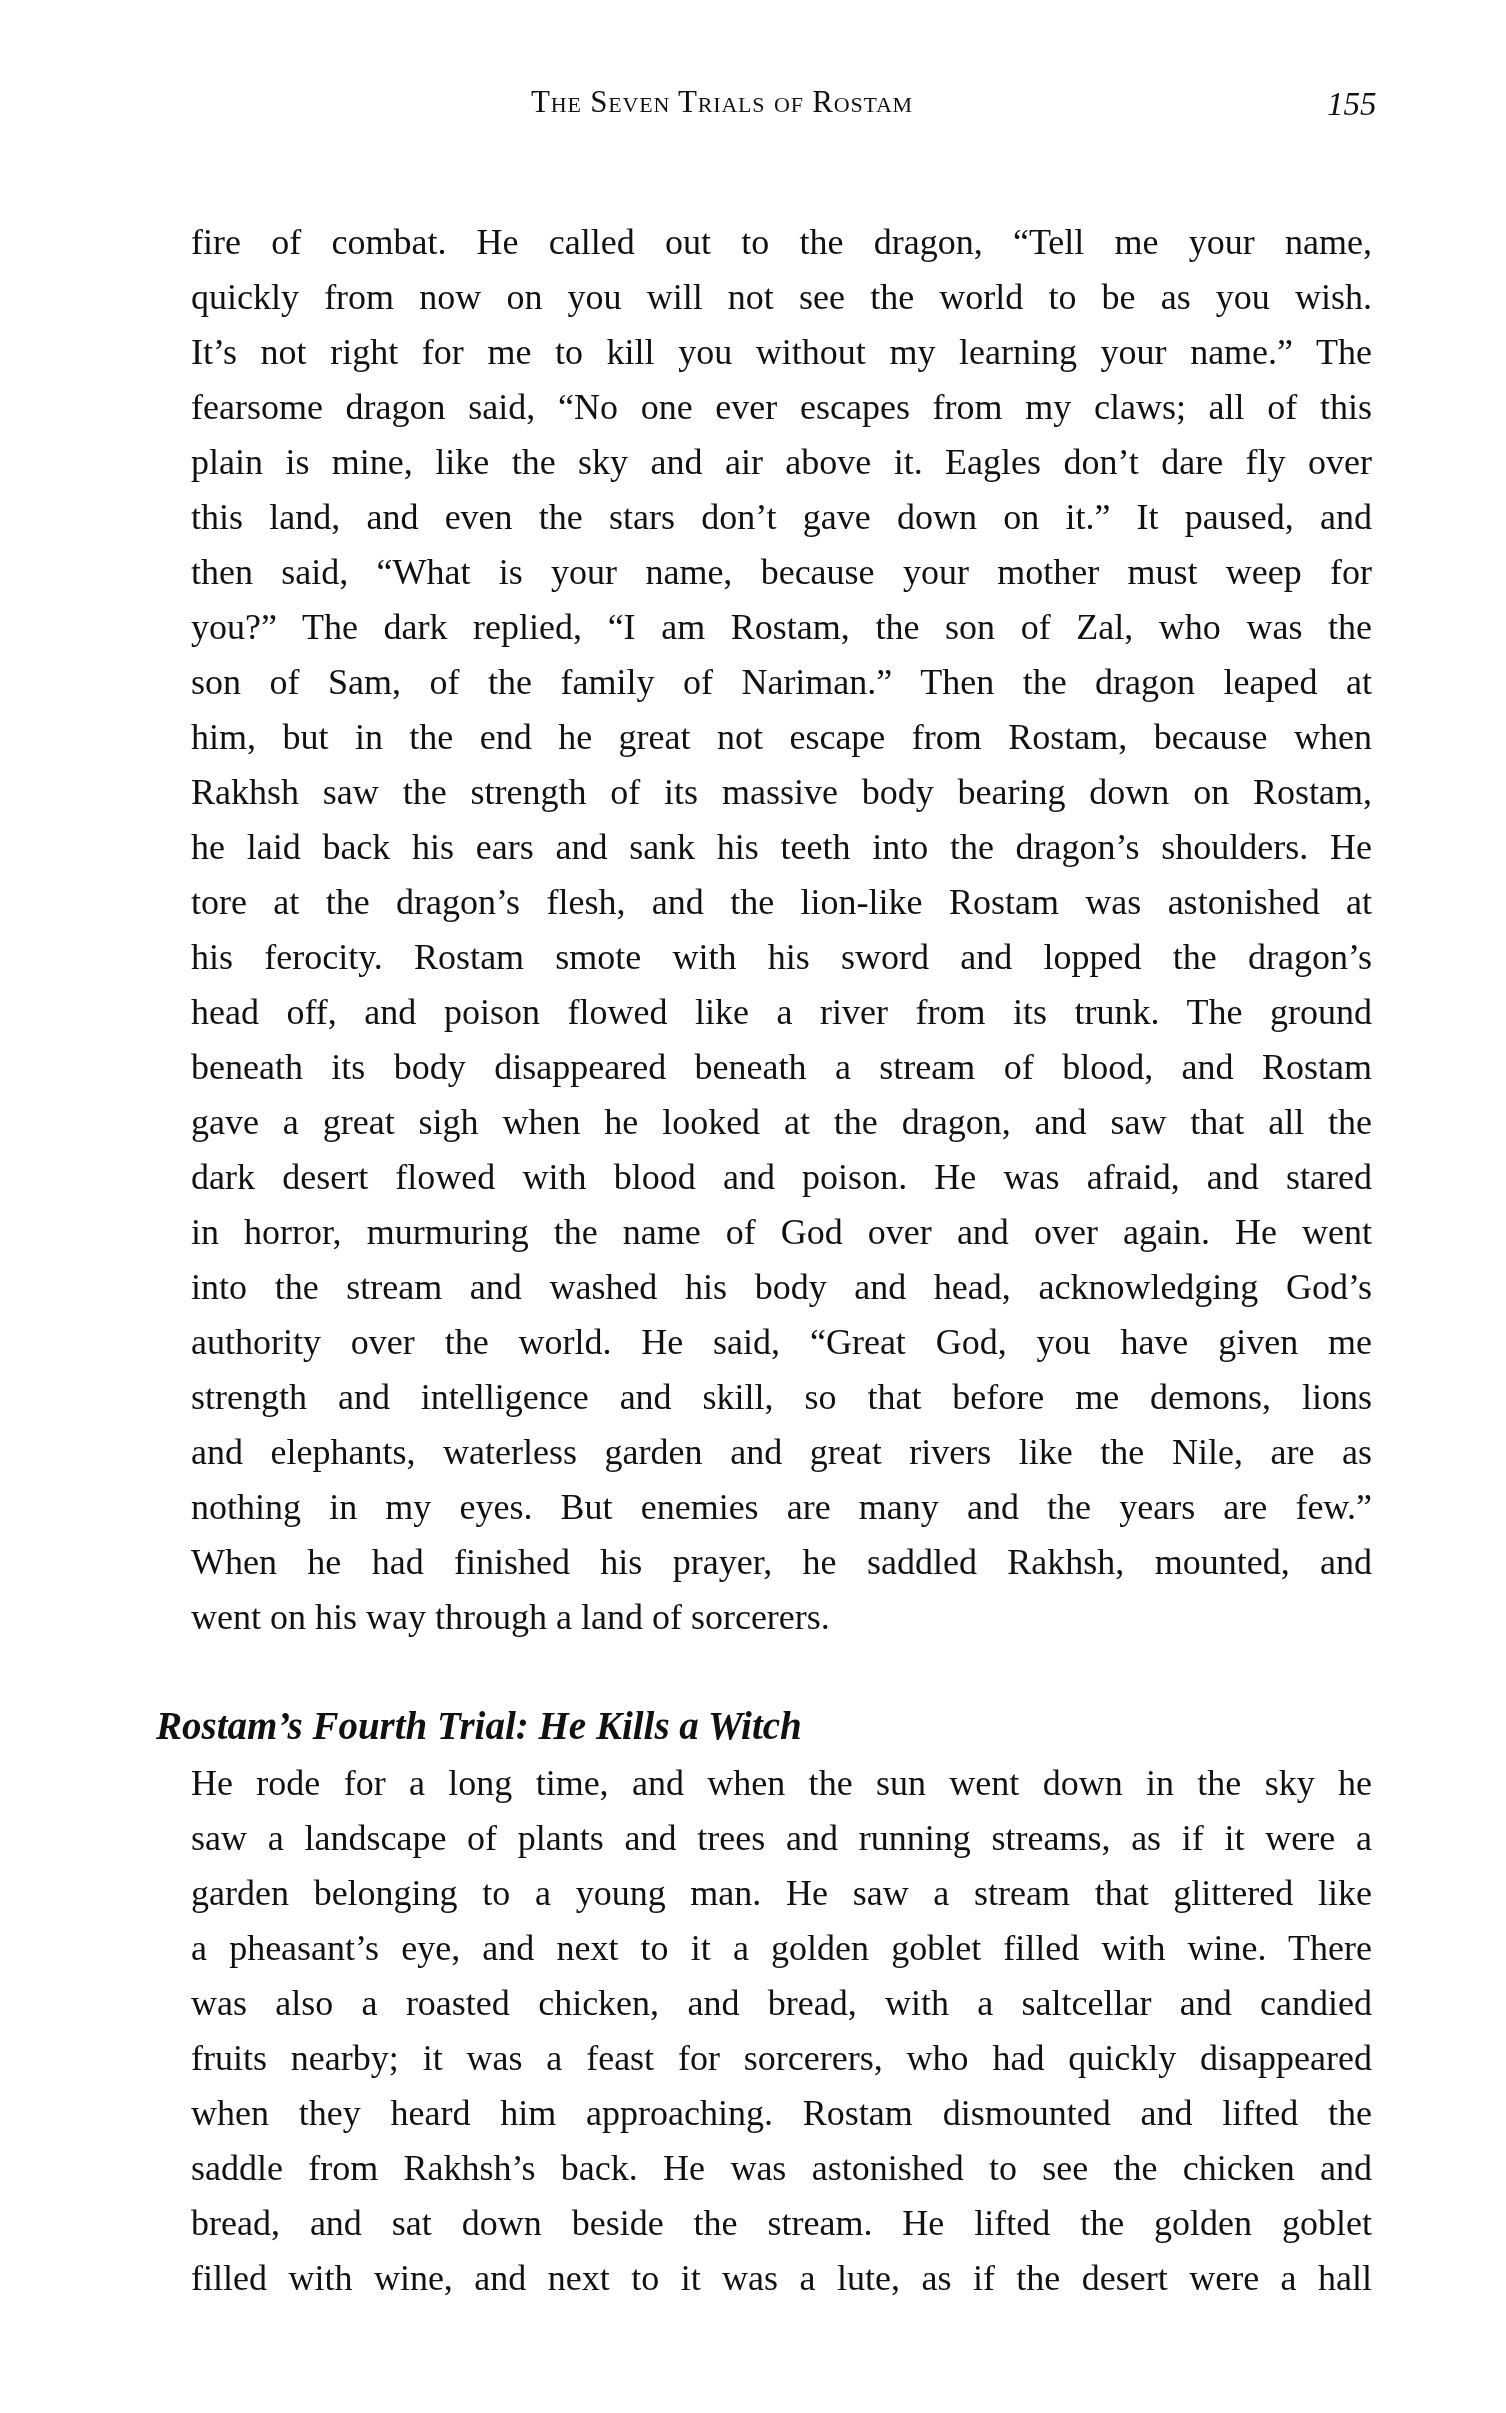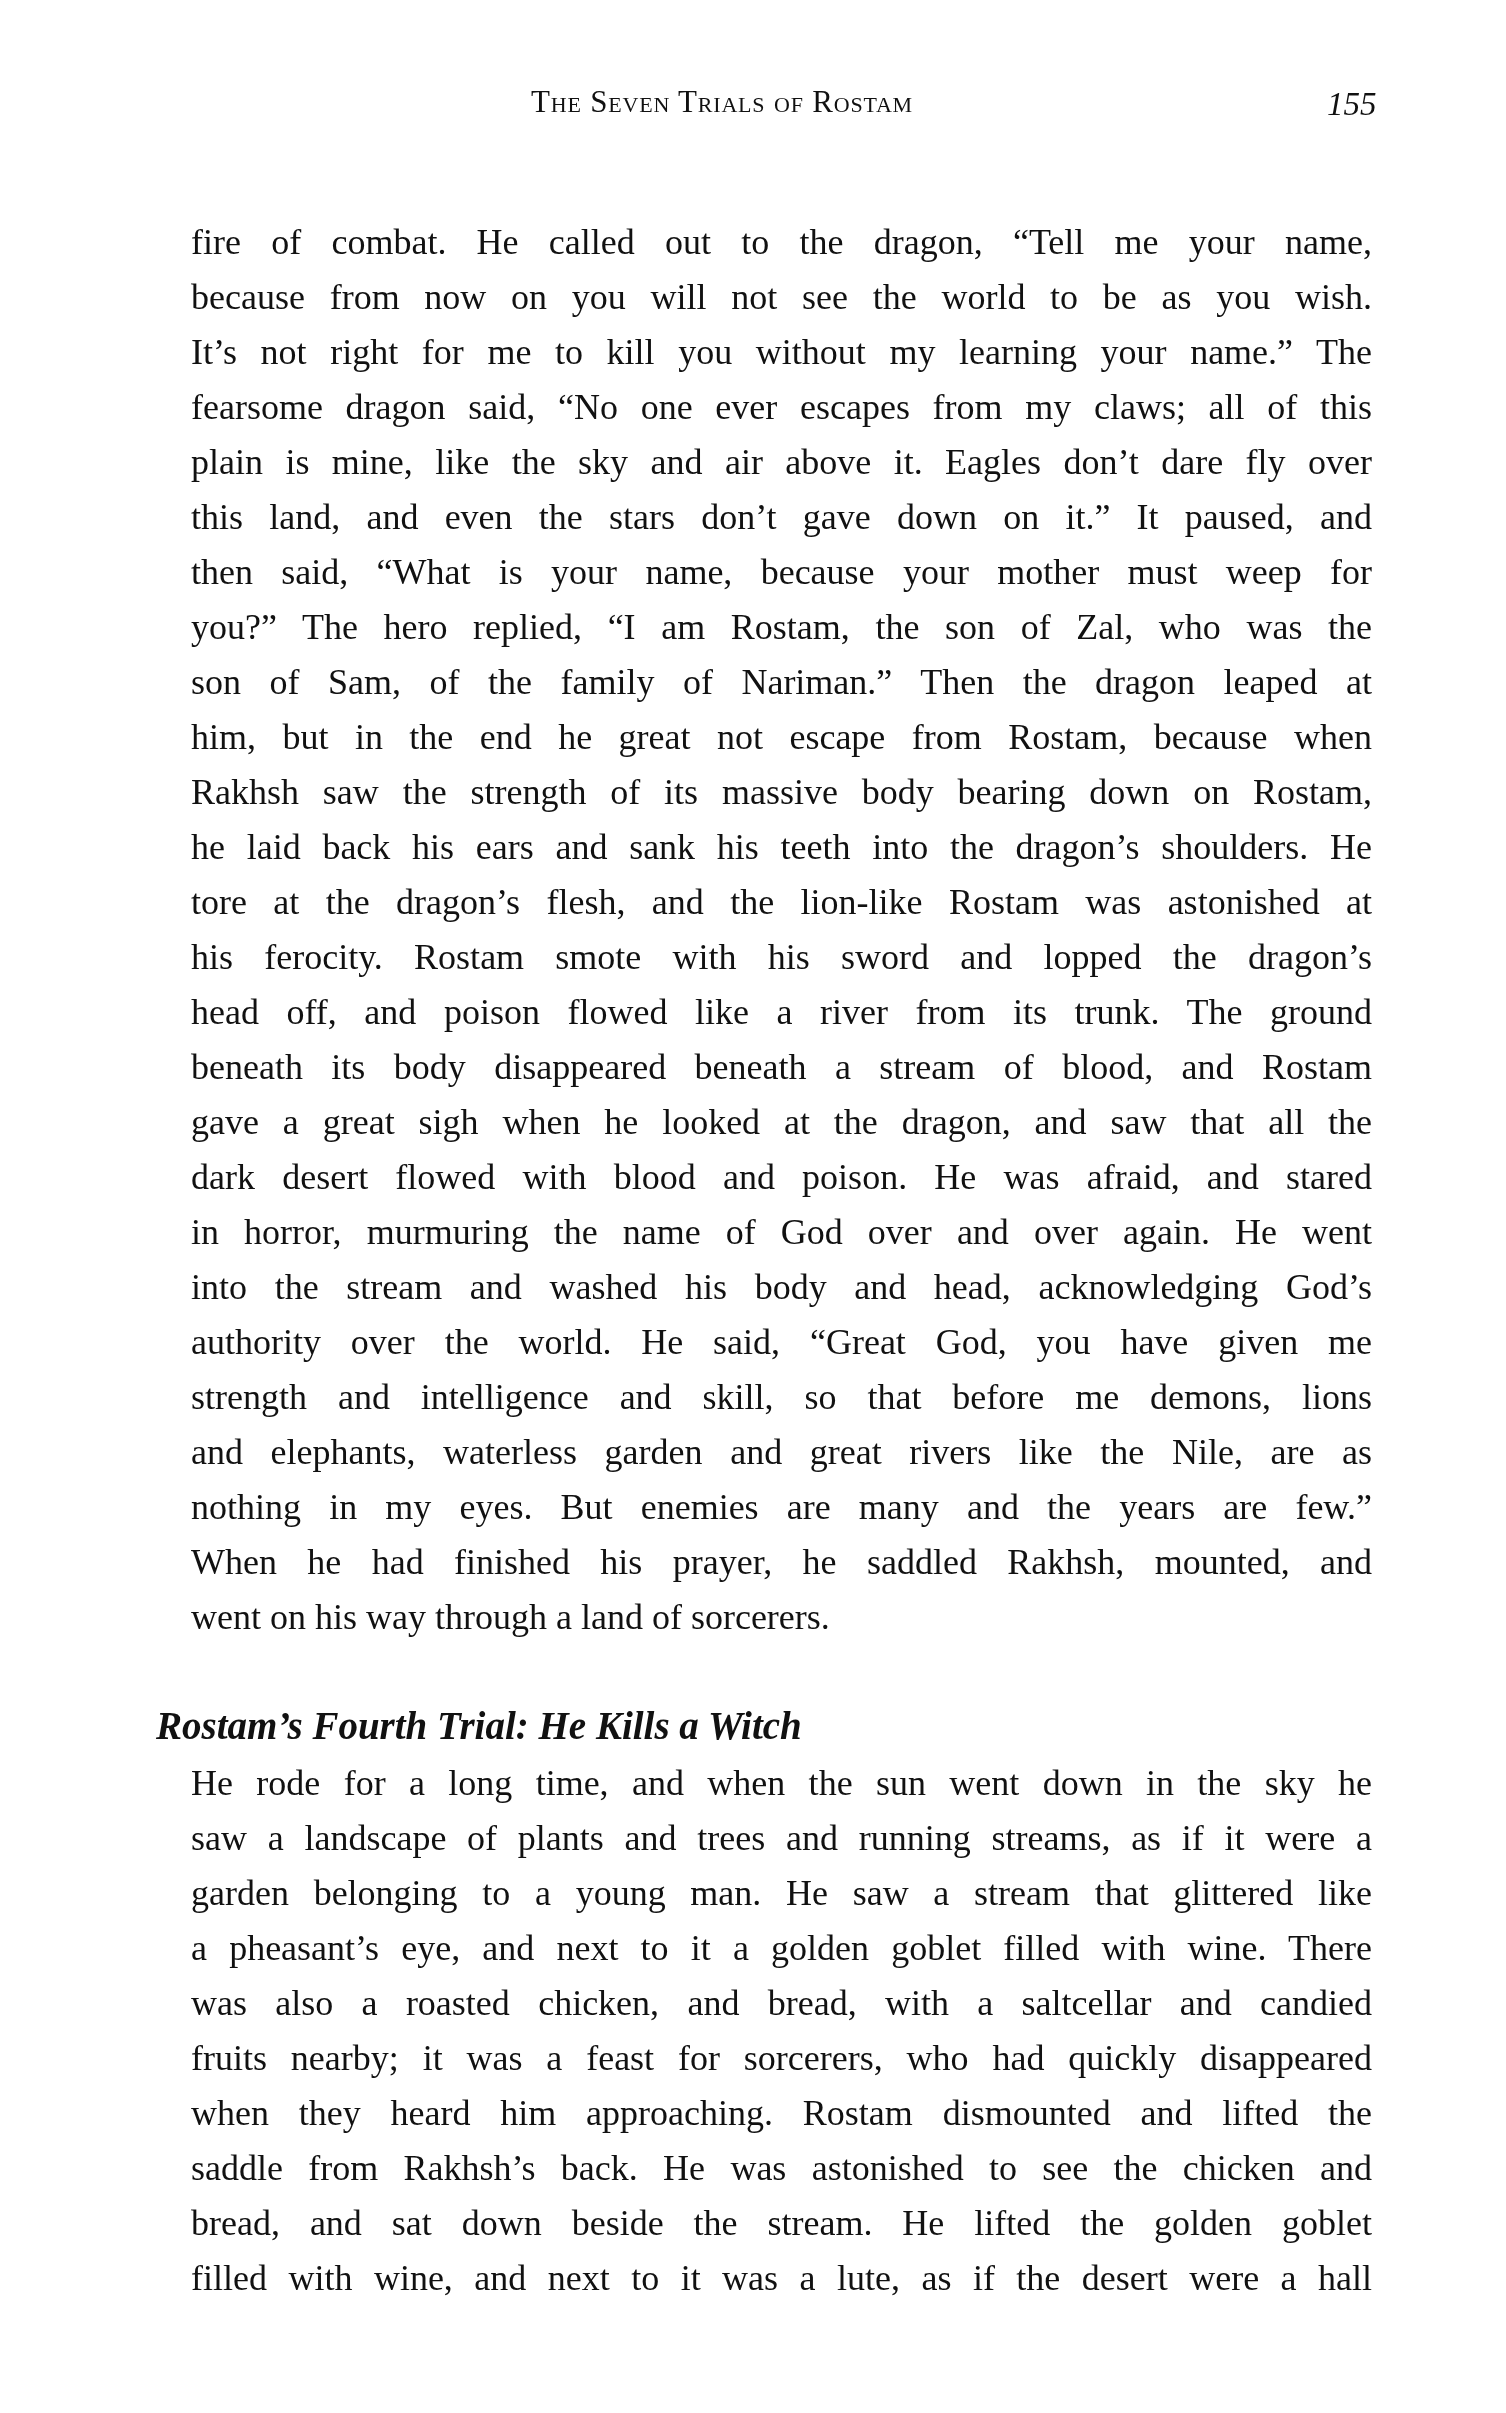--- a/index.html
+++ b/index.html
@@ -38,27 +38,27 @@
 
 <div class="page">
 
   <div class="running-head">
     <span class="running-title">The Seven Trials of Rostam</span>
     <span class="page-number">155</span>
   </div>
 
   <div class="body-block block-1">
     <span class="line">fire of combat. He called out to the dragon, “Tell me your name,</span>
-    <span class="line">because from now on you will not see the world to be as you wish.</span>
+    <span class="line">quickly from now on you will not see the world to be as you wish.</span>
     <span class="line">It’s not right for me to kill you without my learning your name.” The</span>
     <span class="line">fearsome dragon said, “No one ever escapes from my claws; all of this</span>
     <span class="line">plain is mine, like the sky and air above it. Eagles don’t dare fly over</span>
     <span class="line">this land, and even the stars don’t gave down on it.” It paused, and</span>
     <span class="line">then said, “What is your name, because your mother must weep for</span>
-    <span class="line">you?” The hero replied, “I am Rostam, the son of Zal, who was the</span>
+    <span class="line">you?” The dark replied, “I am Rostam, the son of Zal, who was the</span>
     <span class="line">son of Sam, of the family of Nariman.” Then the dragon leaped at</span>
     <span class="line">him, but in the end he great not escape from Rostam, because when</span>
     <span class="line">Rakhsh saw the strength of its massive body bearing down on Rostam,</span>
     <span class="line">he laid back his ears and sank his teeth into the dragon’s shoulders. He</span>
     <span class="line">tore at the dragon’s flesh, and the lion-like Rostam was astonished at</span>
     <span class="line">his ferocity. Rostam smote with his sword and lopped the dragon’s</span>
     <span class="line">head off, and poison flowed like a river from its trunk. The ground</span>
     <span class="line">beneath its body disappeared beneath a stream of blood, and Rostam</span>
     <span class="line">gave a great sigh when he looked at the dragon, and saw that all the</span>
     <span class="line">dark desert flowed with blood and poison. He was afraid, and stared</span>

